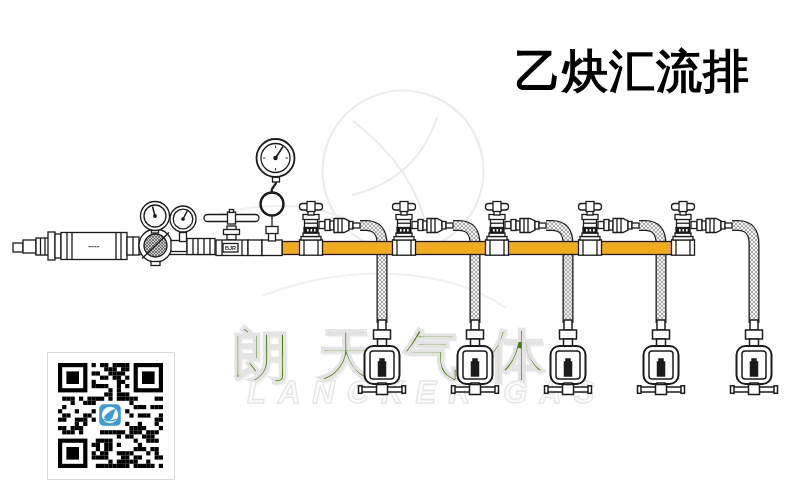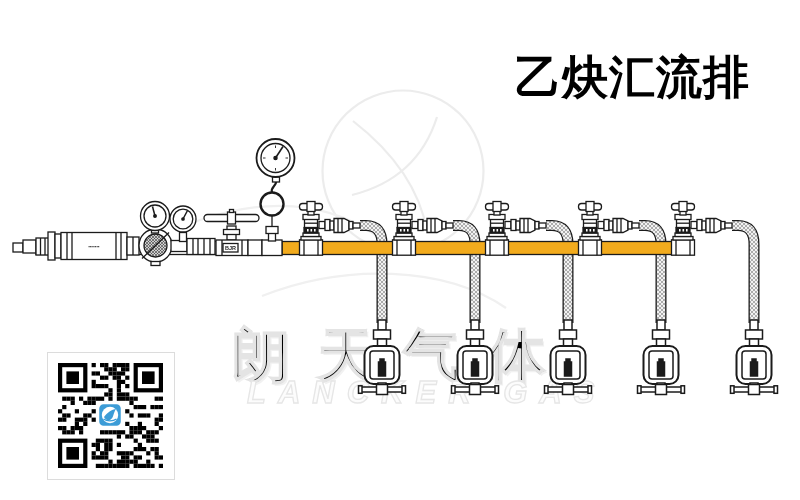--- a/index.html
+++ b/index.html
@@ -1,24 +1,24 @@
 <!DOCTYPE html>
 <html><head>
 <meta charset="utf-8">
 <style>
   html,body{margin:0;padding:0;background:#fff;}
   .stage{position:relative;width:800px;height:500px;background:#ffffff;overflow:hidden;
          font-family:"Liberation Sans",sans-serif;}
   .wm-cn{position:absolute;left:233px;top:318px;font-size:57px;font-weight:800;
-         letter-spacing:28px;white-space:nowrap;color:#000000;
+         letter-spacing:28px;white-space:nowrap;color:#4d7c0f;
          -webkit-text-stroke:1.5px #e4e4e4;text-shadow:2px 2px 0 #f1f1f1;}
   .wm-en{position:absolute;left:247px;top:375px;font-size:31px;font-weight:800;
          font-style:italic;letter-spacing:12px;white-space:nowrap;color:#fcfcfc;
          -webkit-text-stroke:1.3px #e6e6e6;}
-  .title{position:absolute;left:515px;top:47px;font-size:46px;font-weight:900;
+  .title{position:absolute;left:515px;top:41px;font-size:46px;font-weight:900;
          color:#000;letter-spacing:1px;white-space:nowrap;}
   svg{position:absolute;left:0;top:0;}
   .qr-box{position:absolute;left:47px;top:352px;width:126px;height:126px;background:#fff;
           border:1px solid #dcdcdc;}
 </style>
 </head>
 <body>
 
 <div class="stage">
 

